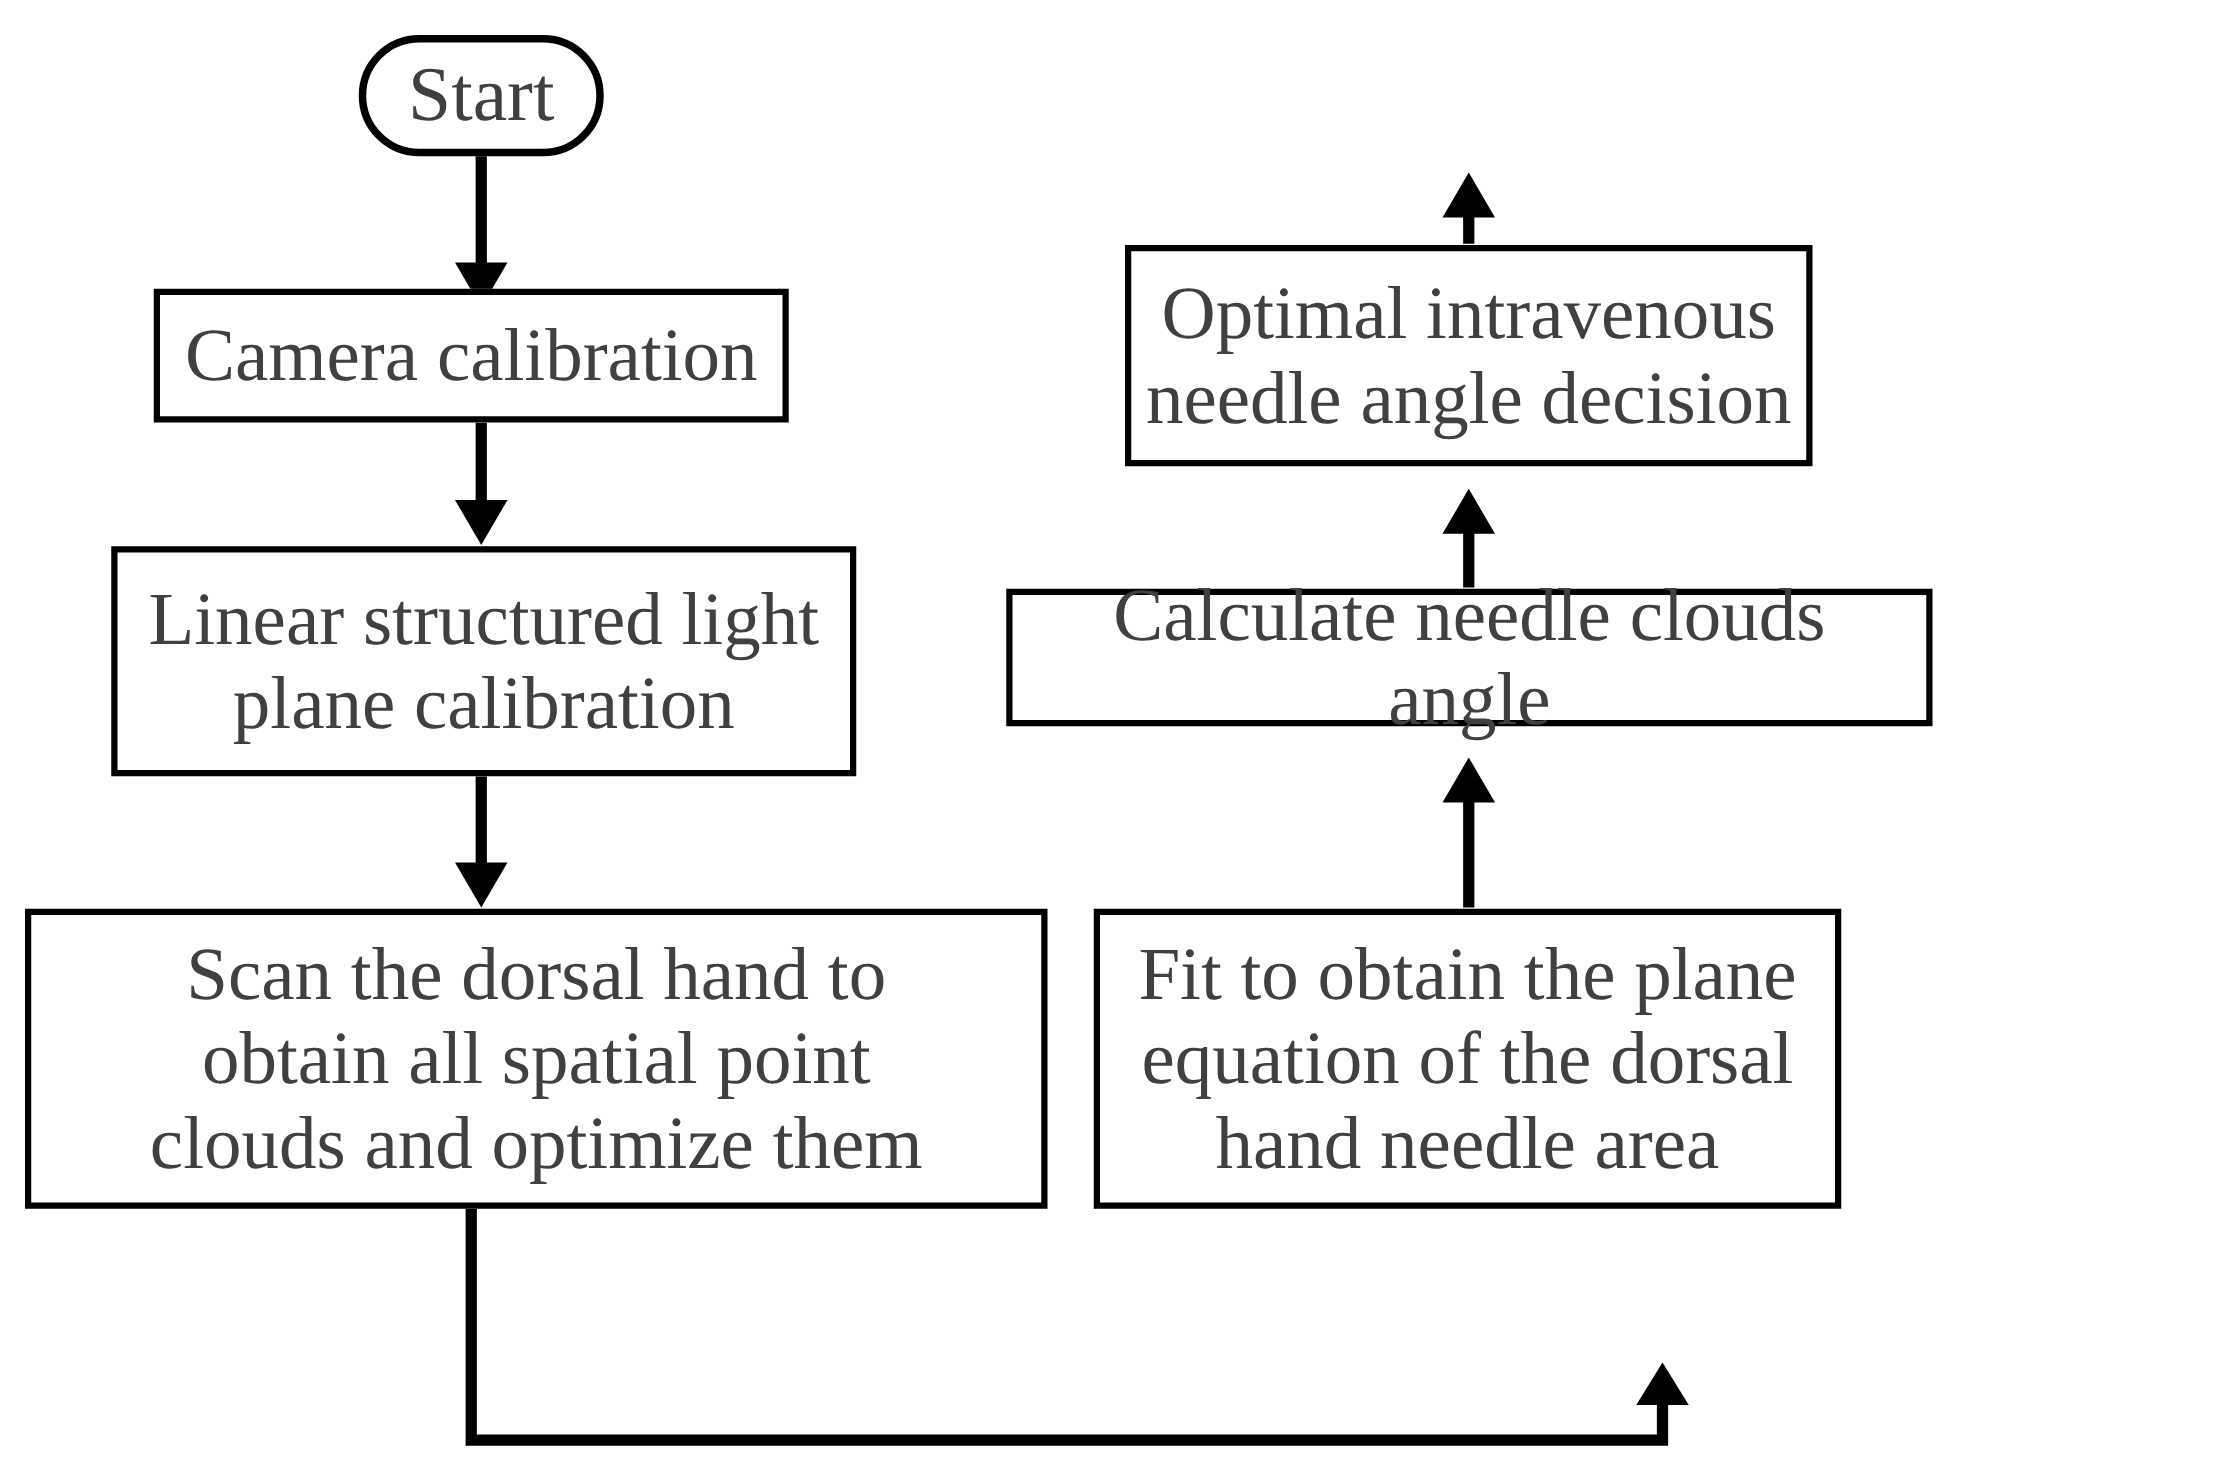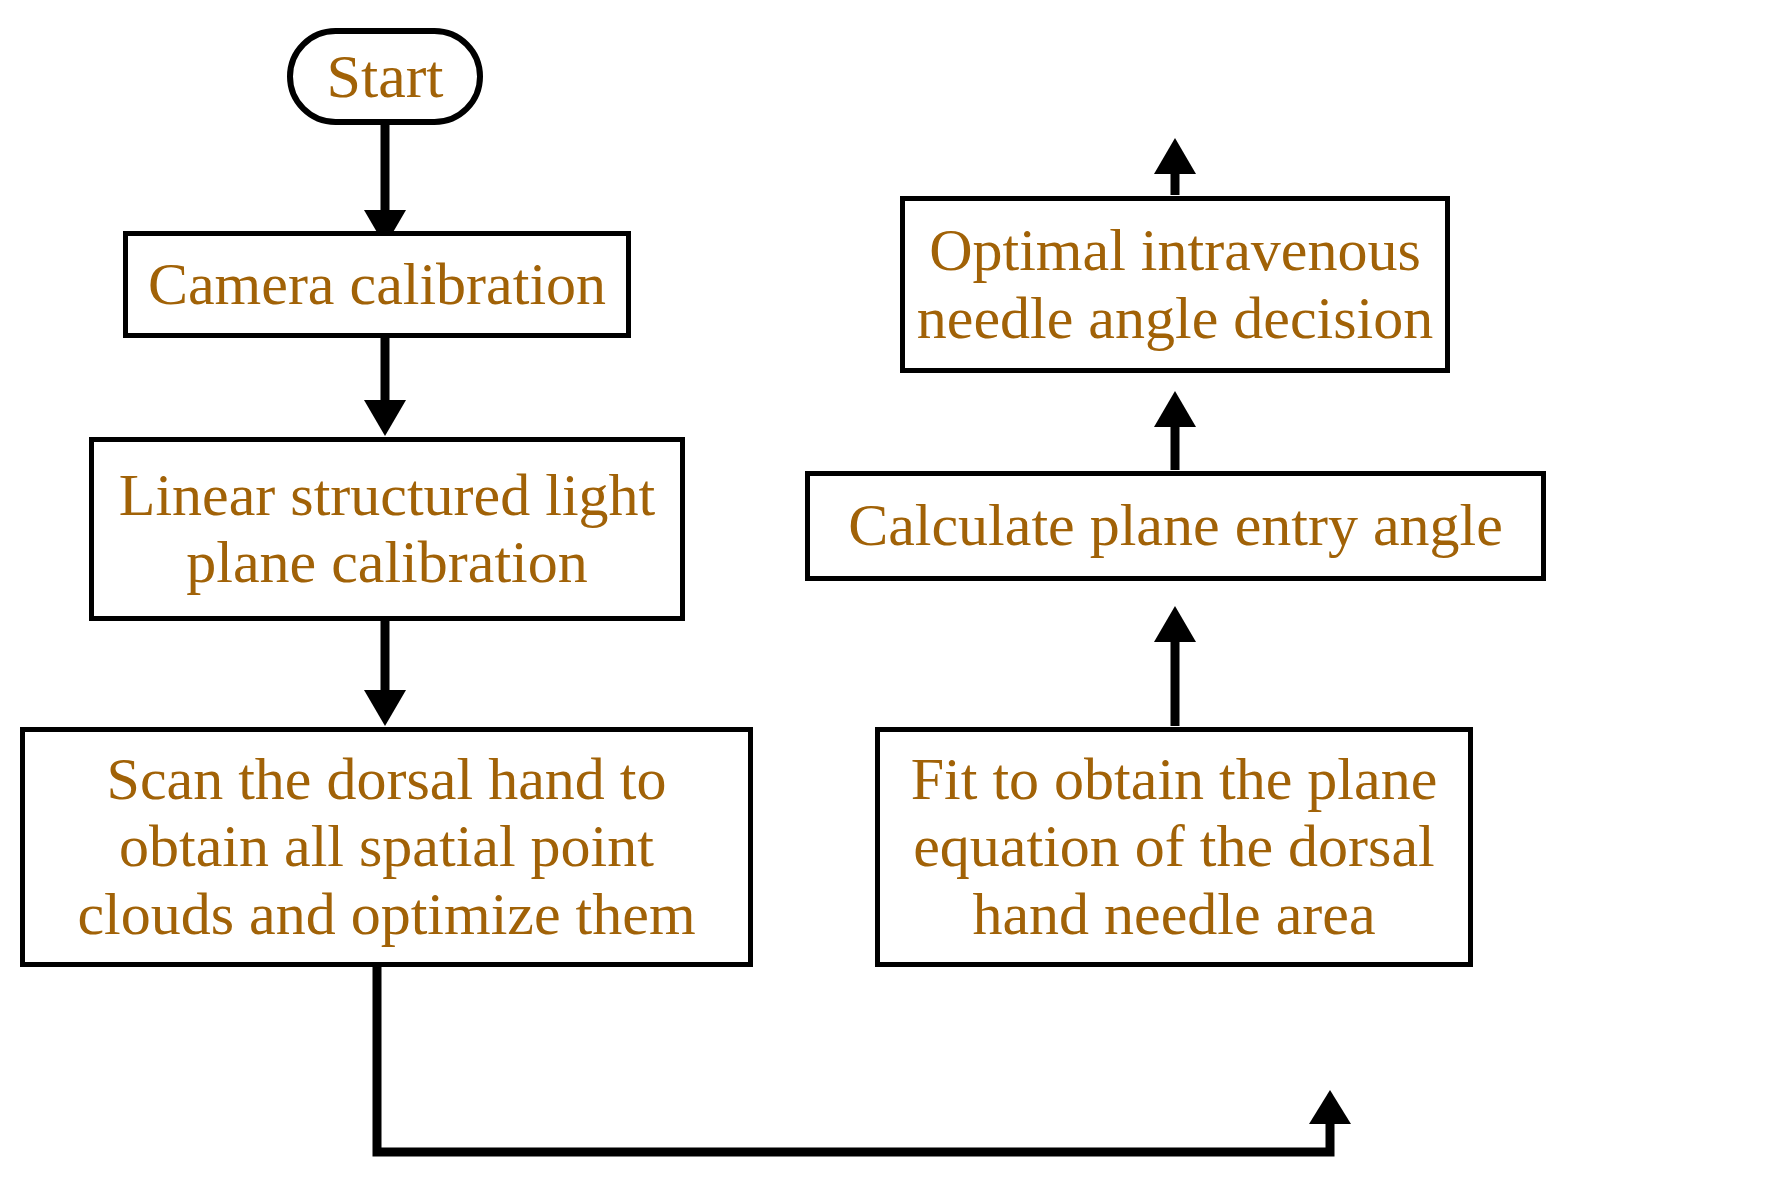--- a/index.html
+++ b/index.html
@@ -27,41 +27,41 @@
   }
   .node {
     position: absolute;
     box-sizing: border-box;
     border: 5px solid #000000;
     background: #ffffff;
     display: flex;
     align-items: center;
     justify-content: center;
     text-align: center;
-    color: #a16207;
+    color: #404040;
     line-height: 1.12;
     z-index: 2;
   }
   .terminator {
     border-radius: 999px;
     border-width: 6px;
   }
   .node-label {
     display: block;
     width: 100%;
     padding: 0 10px;
     box-sizing: border-box;
     white-space: pre-line;
   }
 
   
   #n-start      { left: 287px;  top: 28px;   width: 196px; height: 97px;  font-size: 62px; }
   #n-camera     { left: 123px;  top: 231px;  width: 508px; height: 107px; font-size: 60px; }
   #n-linear     { left: 89px;   top: 437px;  width: 596px; height: 184px; font-size: 60px; }
-  #n-scan       { left: 20px;   top: 727px;  width: 733px; height: 240px; font-size: 60px; }
+  #n-scan       { left: 20px;   top: 727px;  width: 818px; height: 240px; font-size: 60px; }
 
   #n-end        { left: 1080px; top: 28px;   width: 194px; height: 97px;  font-size: 62px; }
   #n-optimal    { left: 900px;  top: 196px;  width: 550px; height: 177px; font-size: 60px; }
   #n-calculate  { left: 805px;  top: 471px;  width: 741px; height: 110px; font-size: 60px; }
   #n-fit        { left: 875px;  top: 727px;  width: 598px; height: 240px; font-size: 60px; align-items: center; }
 </style>
 </head>
 <body>
 
 <div id="canvas">
@@ -128,21 +128,21 @@
 clouds  and optimize them</span>
   </div>
 
 
   <div class="node" id="n-optimal">
     <span class="node-label">Optimal intravenous
 needle angle decision</span>
   </div>
 
   <div class="node" id="n-calculate">
-    <span class="node-label">Calculate plane entry angle</span>
+    <span class="node-label">Calculate needle clouds angle</span>
   </div>
 
   <div class="node" id="n-fit">
     <span class="node-label">Fit to obtain the plane
 equation of the dorsal
 hand needle area</span>
   </div>
 
 </div>
 

